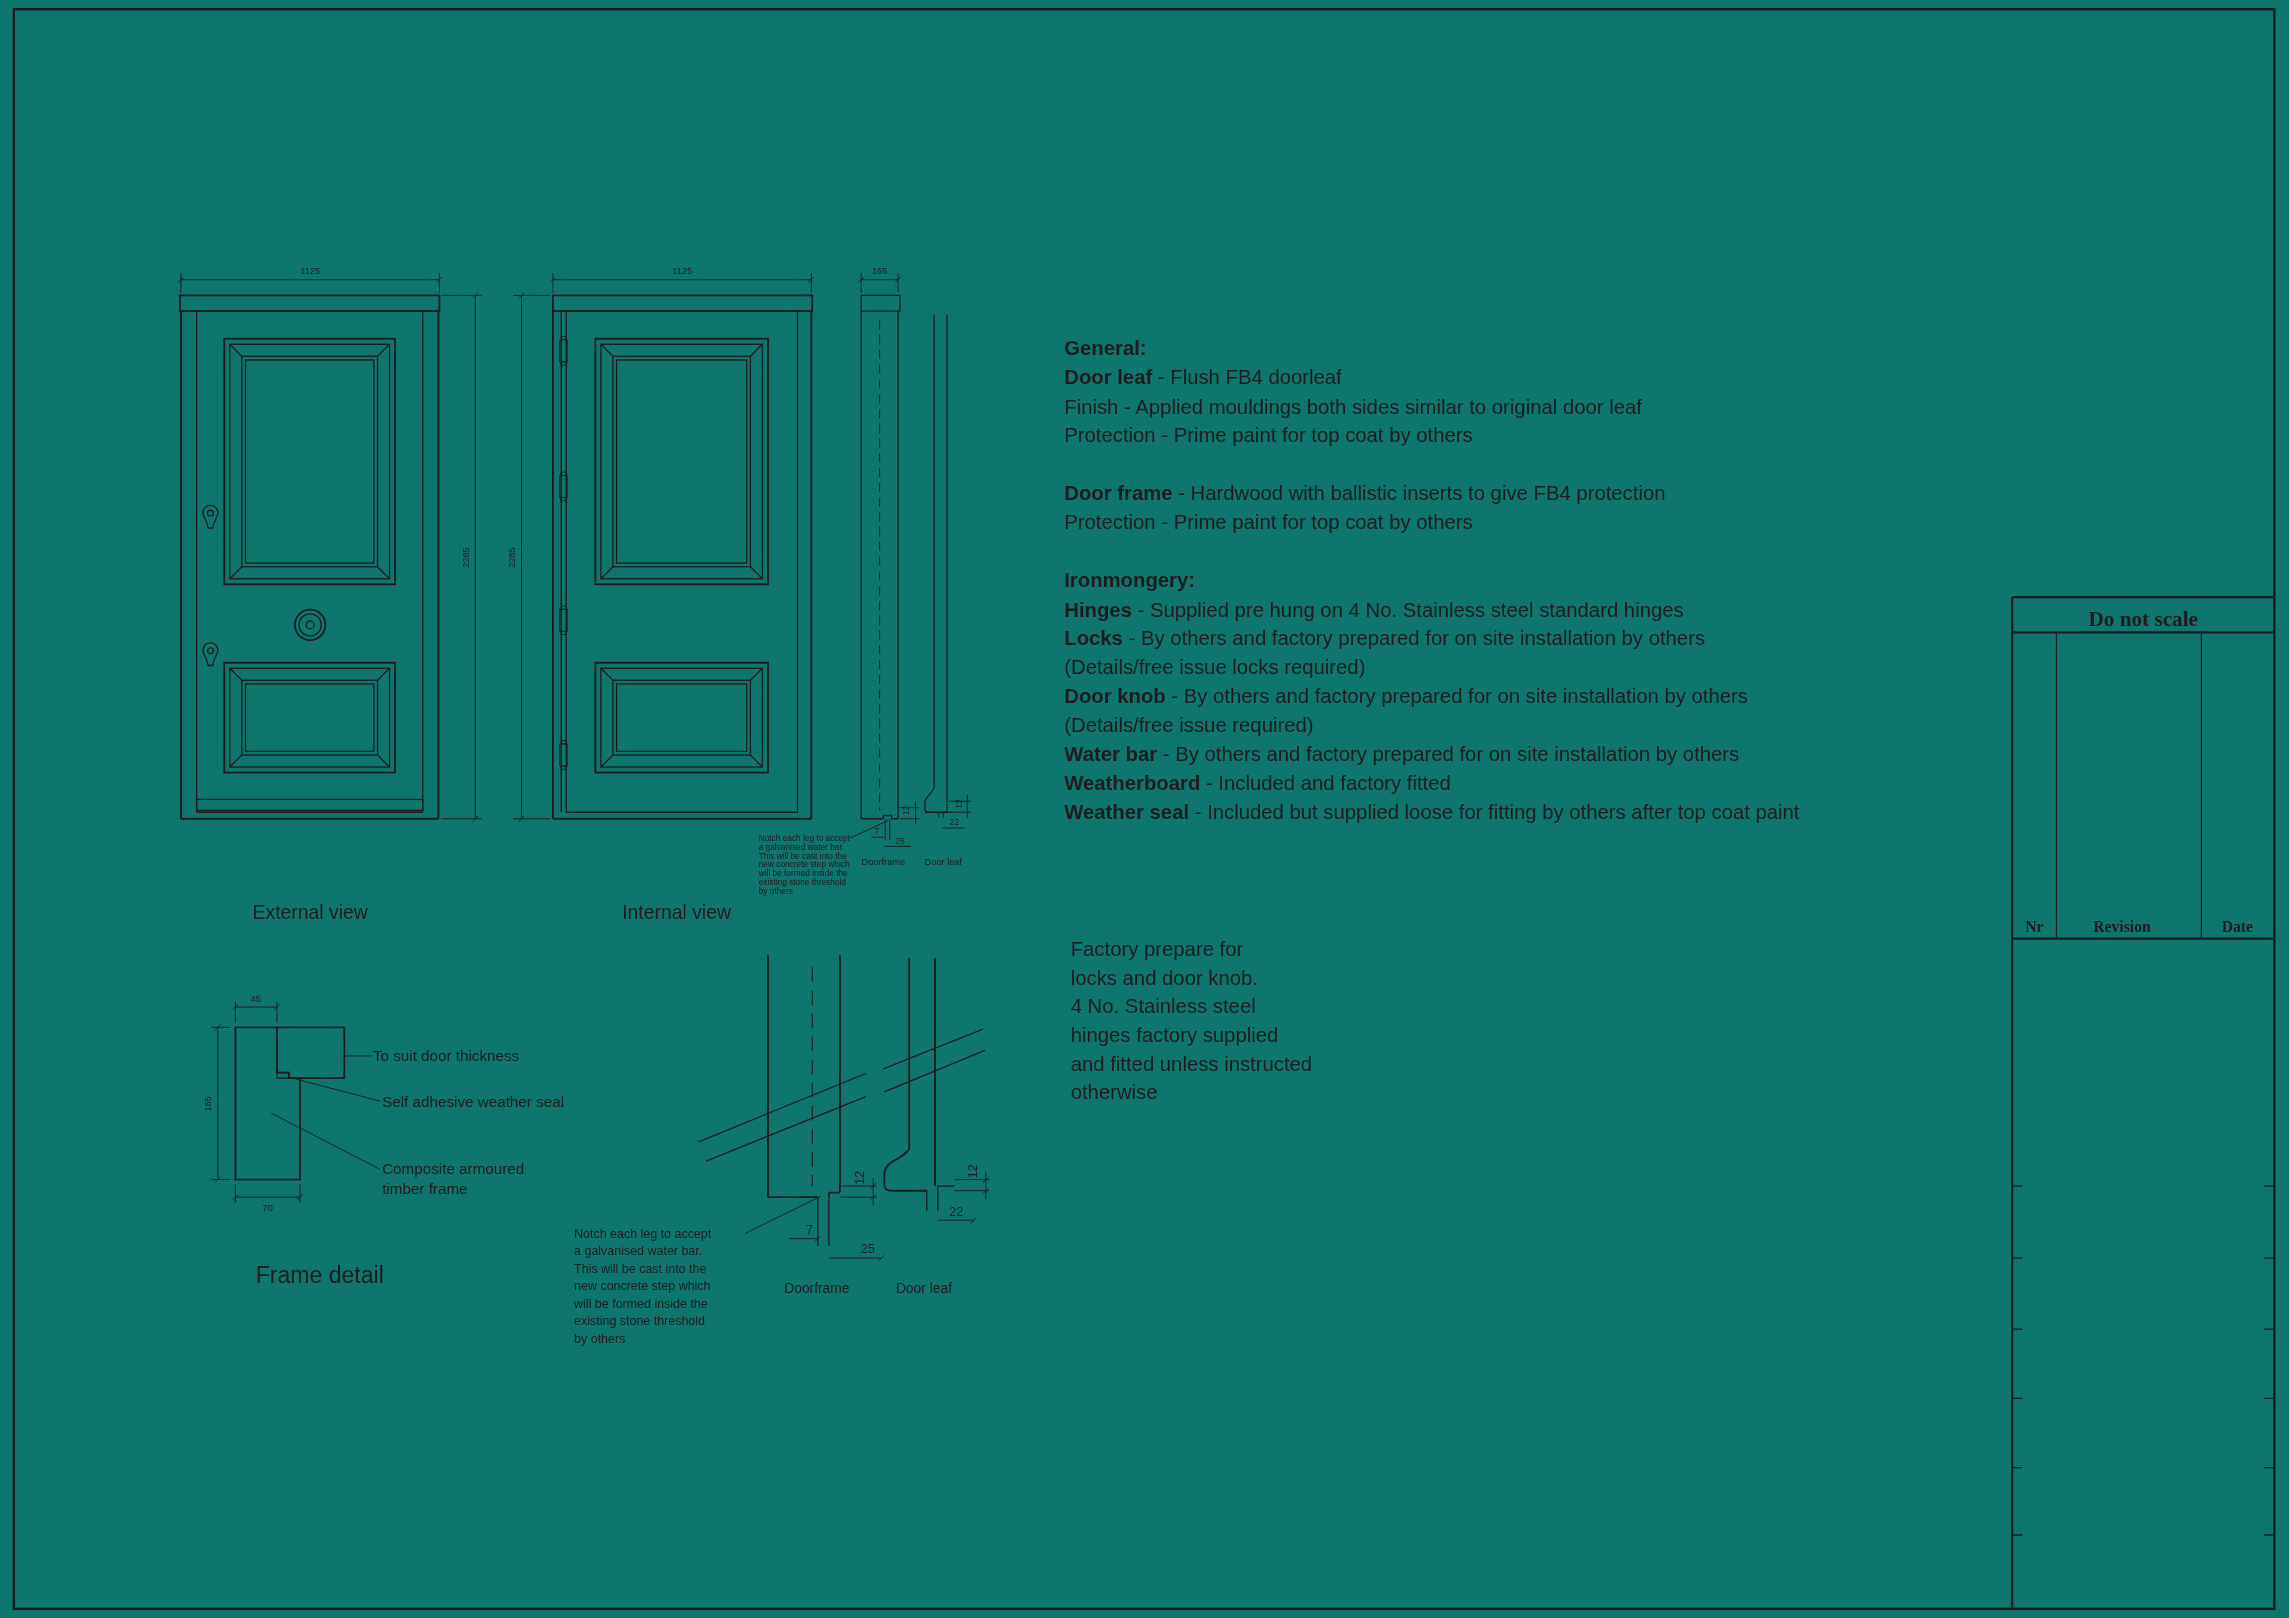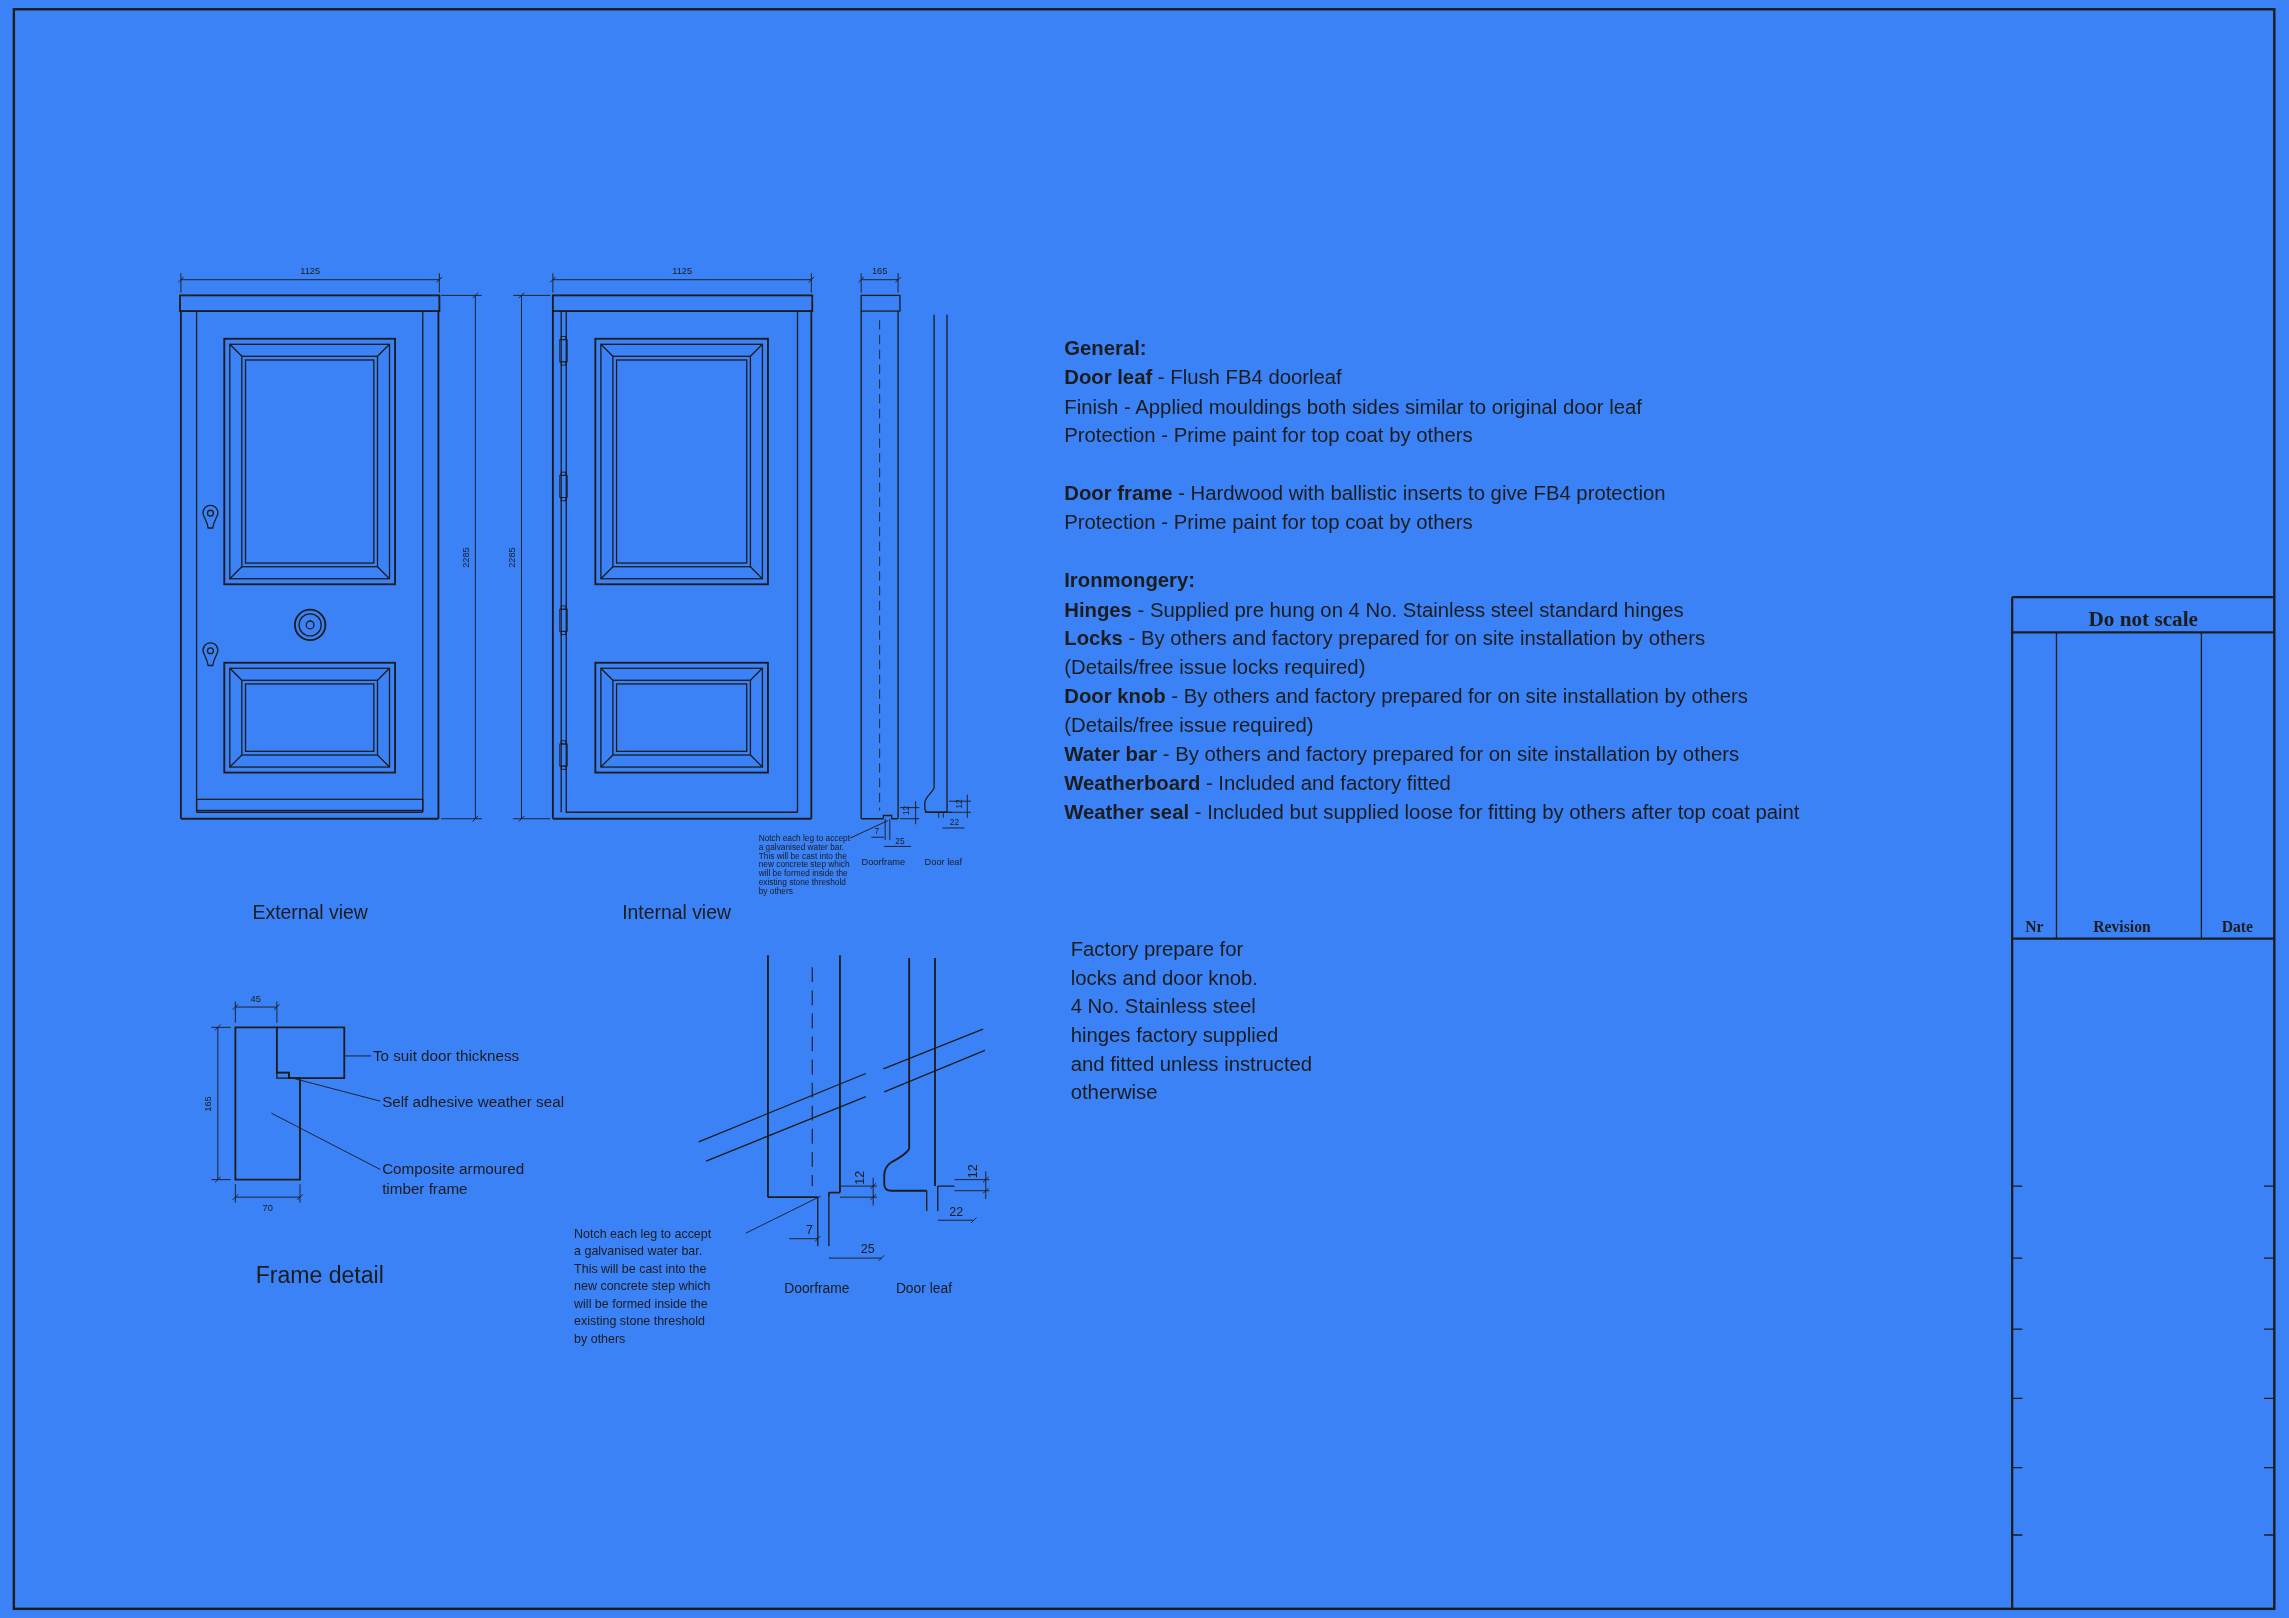--- a/index.html
+++ b/index.html
@@ -1,16 +1,16 @@
 <!DOCTYPE html>
 <html style="font-size:14.8px"><head>
 <meta charset="utf-8">
 <style>
   html,body{margin:0;padding:0;background:#e8e8e8;}
-  .sheet{width:2290px;height:1619px;background:#3b82f6;position:relative;font-family:"Liberation Sans",sans-serif;}
+  .sheet{width:2290px;height:1619px;background:#0f766e;position:relative;font-family:"Liberation Sans",sans-serif;}
   svg{position:absolute;left:0;top:0;}
   .ln{stroke:#1c1c1c;stroke-width:2;fill:none;}
   .md{stroke:#1c1c1c;stroke-width:1.4;fill:none;}
   .tn{stroke:#1c1c1c;stroke-width:1;fill:none;}
   .dash{stroke:#1c1c1c;stroke-width:1.2;fill:none;stroke-dasharray:16 9;}
   .dashS{stroke:#1c1c1c;stroke-width:1;fill:none;stroke-dasharray:10 6;}
   text{fill:#1c1c1c;font-family:"Liberation Sans",sans-serif;}
   .t10{font-size:10px;}
   .t9{font-size:9px;}
   .t13{font-size:13.5px;}

